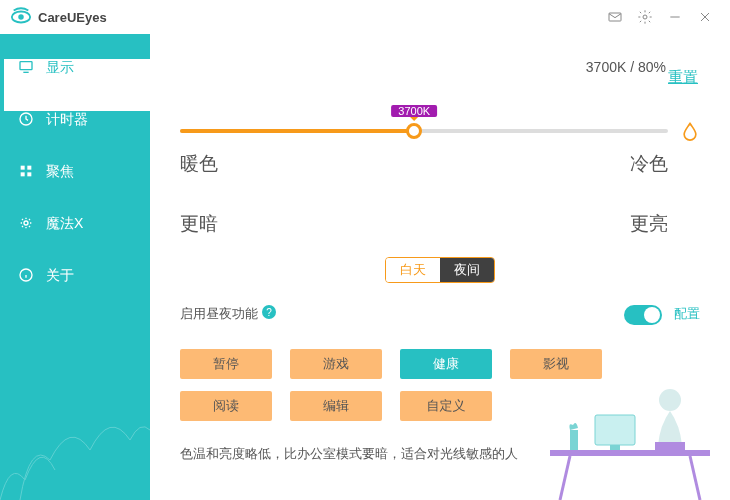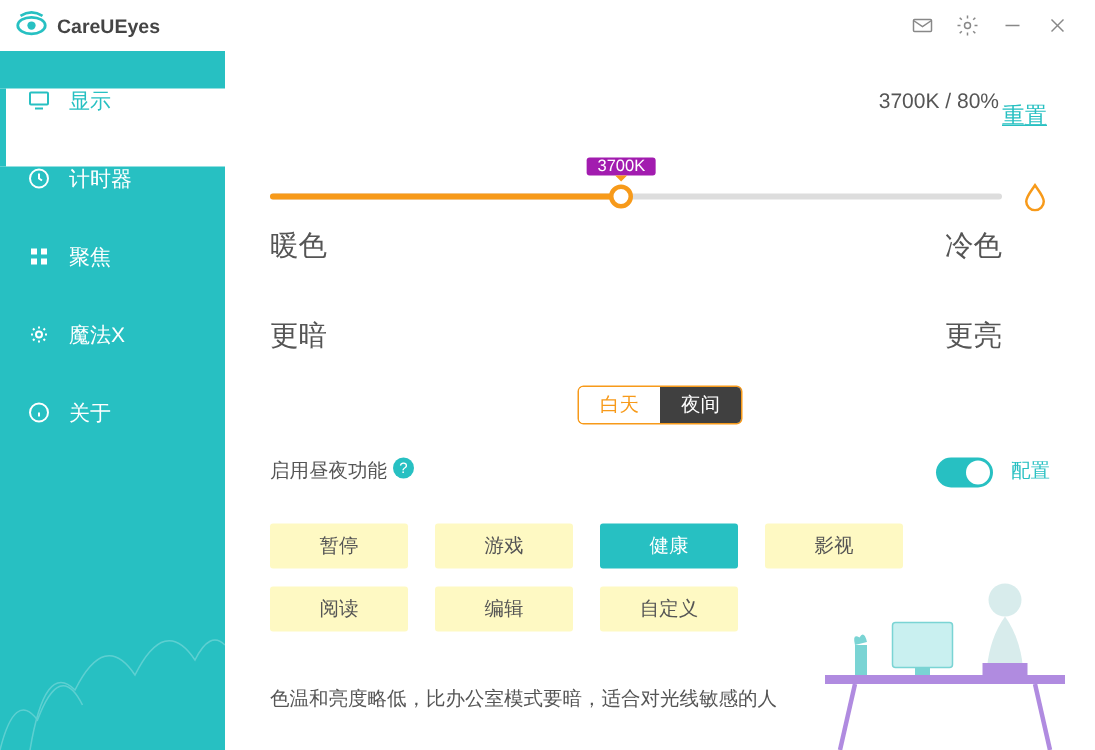--- a/index.html
+++ b/index.html
@@ -36,23 +36,23 @@
 .daynight-group { display: inline-flex; border: 1px solid #f79a1a; border-radius: 4px; overflow: hidden; font-size: 13px; }
 .daynight-btn { padding: 3px 14px; cursor: pointer; background: #fff; color: #f79a1a; }
 .daynight-btn.active { background: #404040; color: #fff; }
 .enable-row { display: flex; align-items: flex-start; margin-top: 22px; font-size: 13px; color: #555; }
 .help-icon { display: inline-flex; width: 14px; height: 14px; border-radius: 50%; background: #27c0c2; color: #fff; font-size: 10px; align-items: center; justify-content: center; margin-left: 4px; }
 .enable-row .spacer { flex: 1; }
 .toggle { width: 38px; height: 20px; background: #27c0c2; border-radius: 10px; position: relative; cursor: pointer; }
 .toggle-knob { position: absolute; right: 2px; top: 2px; width: 16px; height: 16px; background: #fff; border-radius: 50%; }
 .config-link { color: #27c0c2; font-size: 13px; margin-left: 12px; cursor: pointer; }
 .modes { margin-top: 24px; display: grid; grid-template-columns: repeat(4, 92px); gap: 12px 18px; }
-.mode-btn { height: 30px; background: #fef9c3; color: #555; font-size: 13px; display: flex; align-items: center; justify-content: center; cursor: pointer; border-radius: 2px; }
+.mode-btn { height: 30px; background: #fdba74; color: #555; font-size: 13px; display: flex; align-items: center; justify-content: center; cursor: pointer; border-radius: 2px; }
 .mode-btn.active { background: #27c0c2; color: #fff; }
-.mode-desc { margin-top: 36px; font-size: 13px; color: #555; }
+.mode-desc { margin-top: 24px; font-size: 13px; color: #555; }
 .desk-art { position: absolute; bottom: 0; right: 10px; width: 180px; height: 150px; pointer-events: none; }
 </style>
 </head>
 <body>
 
 <div class="app">
   <div class="titlebar">
     <div class="logo-wrap">
       <span class="logo-icon">
         <svg viewBox="0 0 24 24">

